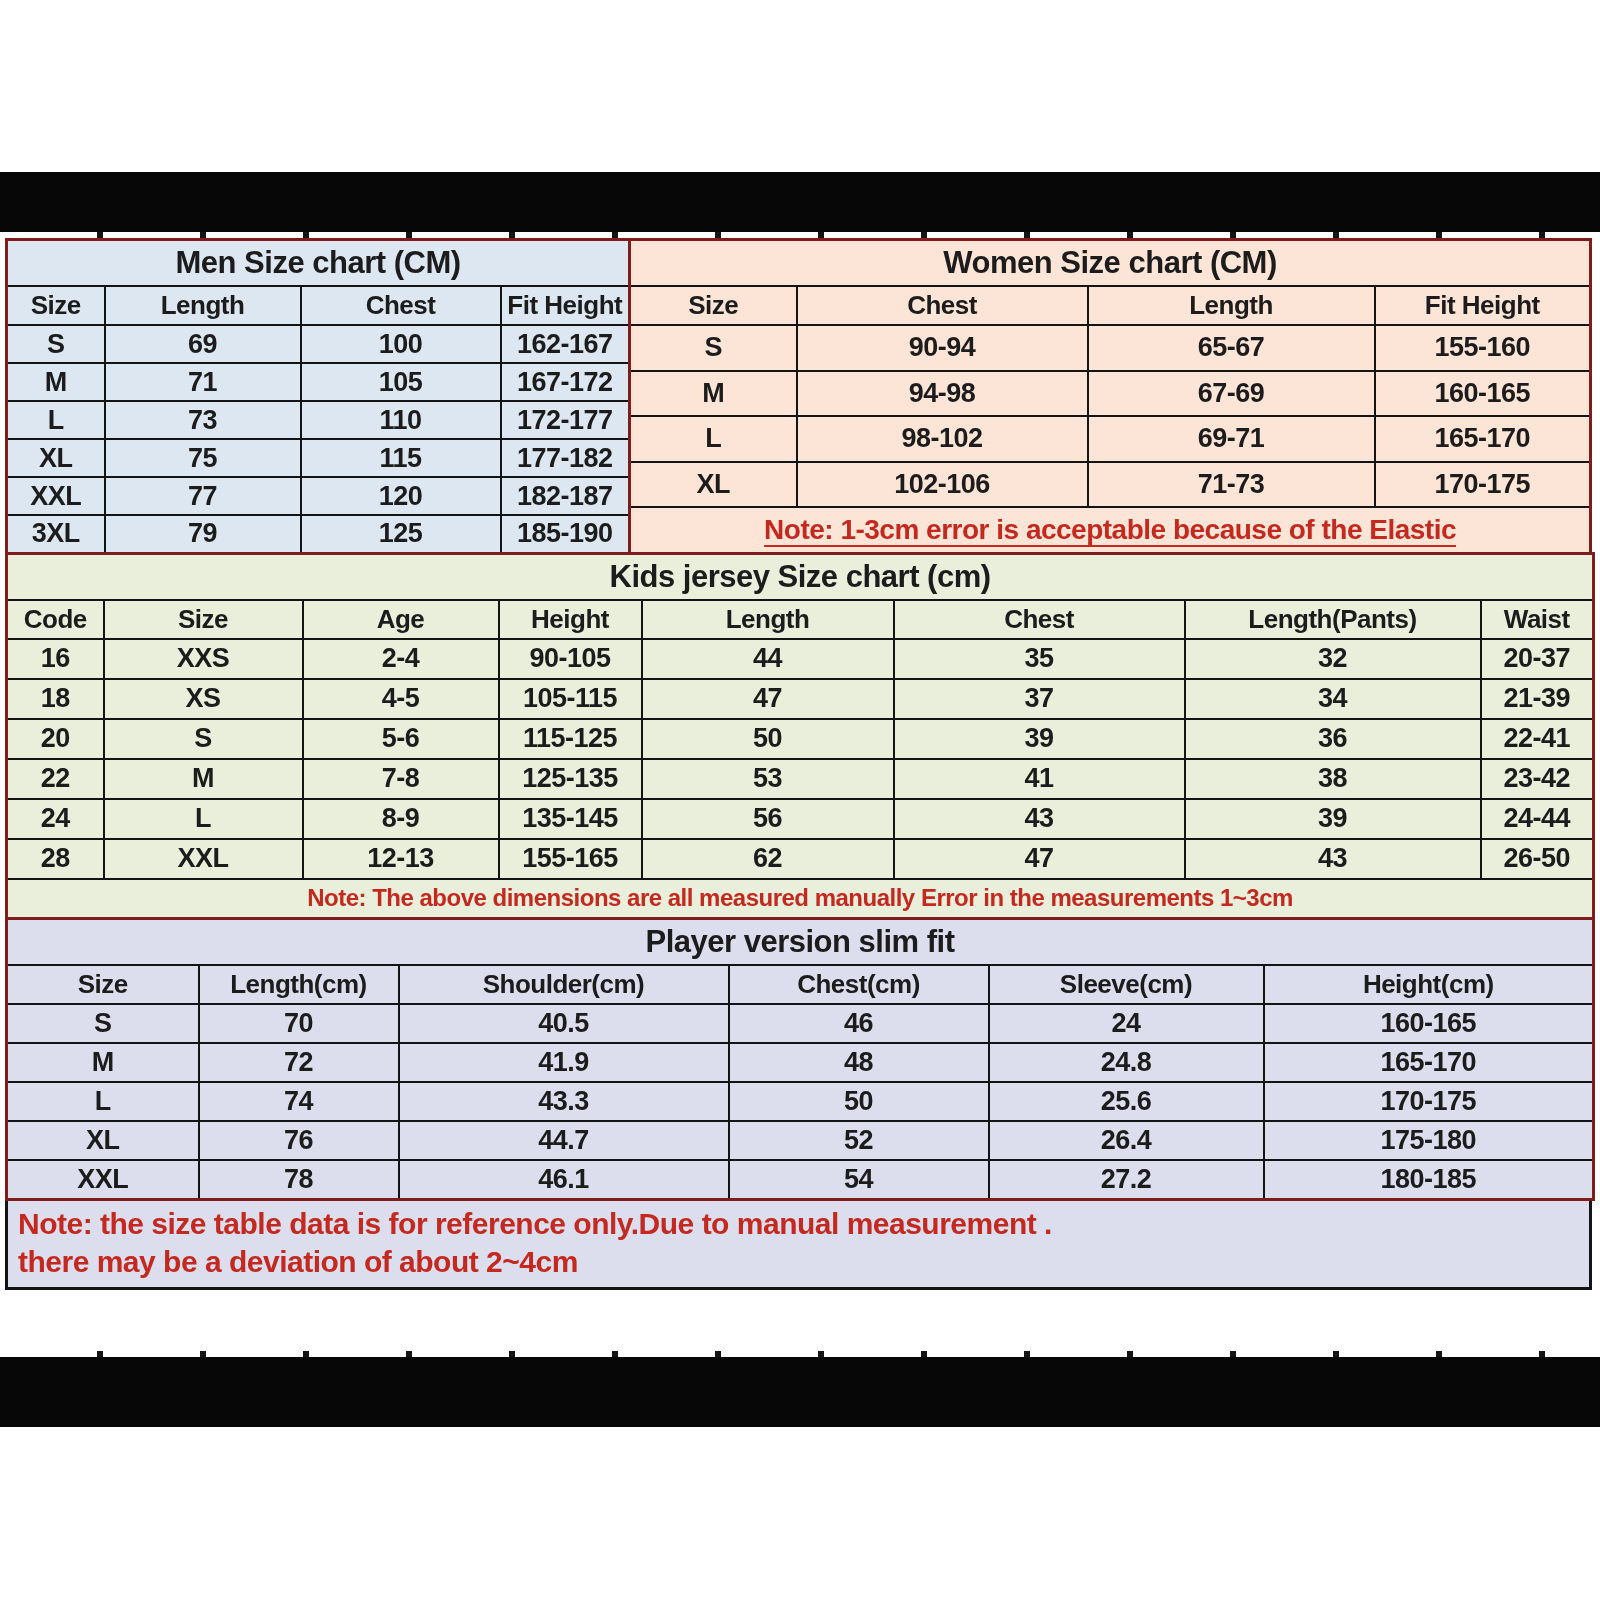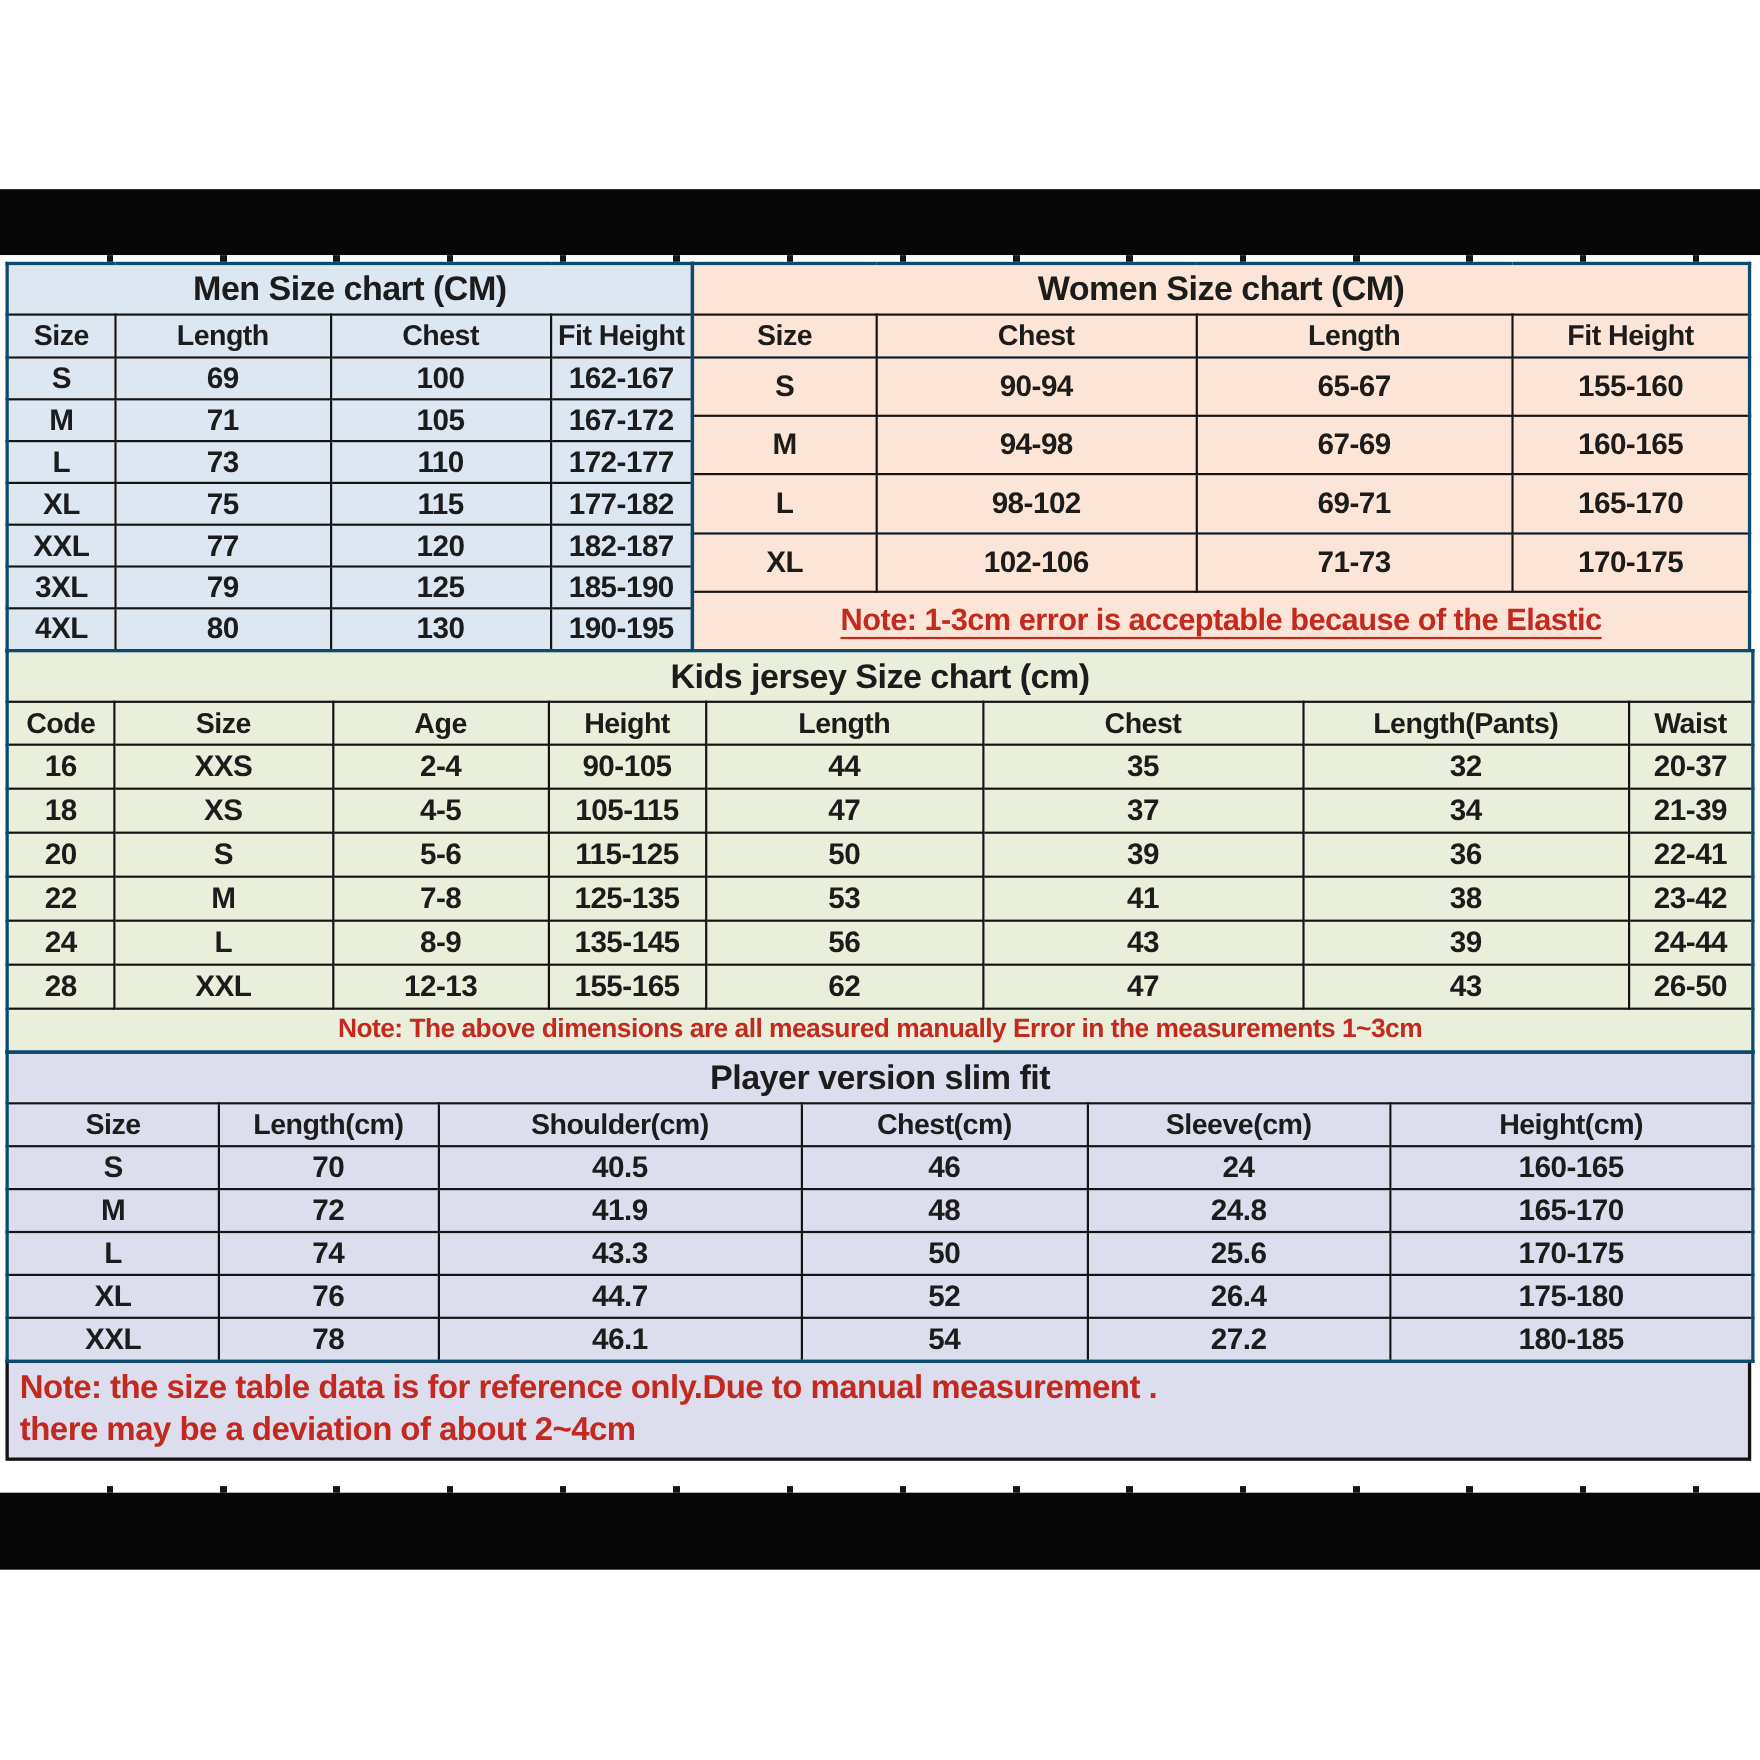--- a/index.html
+++ b/index.html
@@ -14,21 +14,21 @@
   .tickstrip { position:absolute; left:0; width:1600px; height:6px;
     background:repeating-linear-gradient(90deg,#ffffff 0 97px,#141414 97px 103px); }
   .tick-top { top:232px; }
   .tick-bottom { top:1351px; }
 
   .chart { position:absolute; top:238px; left:5px; width:1587px; }
   .section { position:relative; }
   .section + .section { margin-top:-3px; }
   .row-flex { display:flex; align-items:stretch; }
 
-  table { border-collapse:collapse; table-layout:fixed; border:3px solid #0c4a6e; }
+  table { border-collapse:collapse; table-layout:fixed; border:3px solid #7f1d1d; }
   th, td {
     border:2px solid #141414; text-align:center; vertical-align:middle;
     padding:0 2px; letter-spacing:-0.5px; overflow:hidden; white-space:nowrap;
   }
   .r-title th { height:44px; font-size:31px; }
   .r-head  th { height:37px; font-size:26px; }
   td { font-size:27px; }
 
   .men-table   { width:623px; }
   .men-table   th, .men-table td   { background:#dce7f2; }
@@ -125,26 +125,20 @@
               <td>182-187</td>
             </tr>
 
             <tr>
               <td>3XL</td>
               <td>79</td>
               <td>125</td>
               <td>185-190</td>
             </tr>
 
-            <tr>
-              <td>4XL</td>
-              <td>80</td>
-              <td>130</td>
-              <td>190-195</td>
-            </tr>
           </tbody>
       </table>
 
       <table class="women-table">
         <colgroup>
             <col style="width:167px">
             <col style="width:291px">
             <col style="width:287px">
             <col style="width:216px">
           </colgroup>

